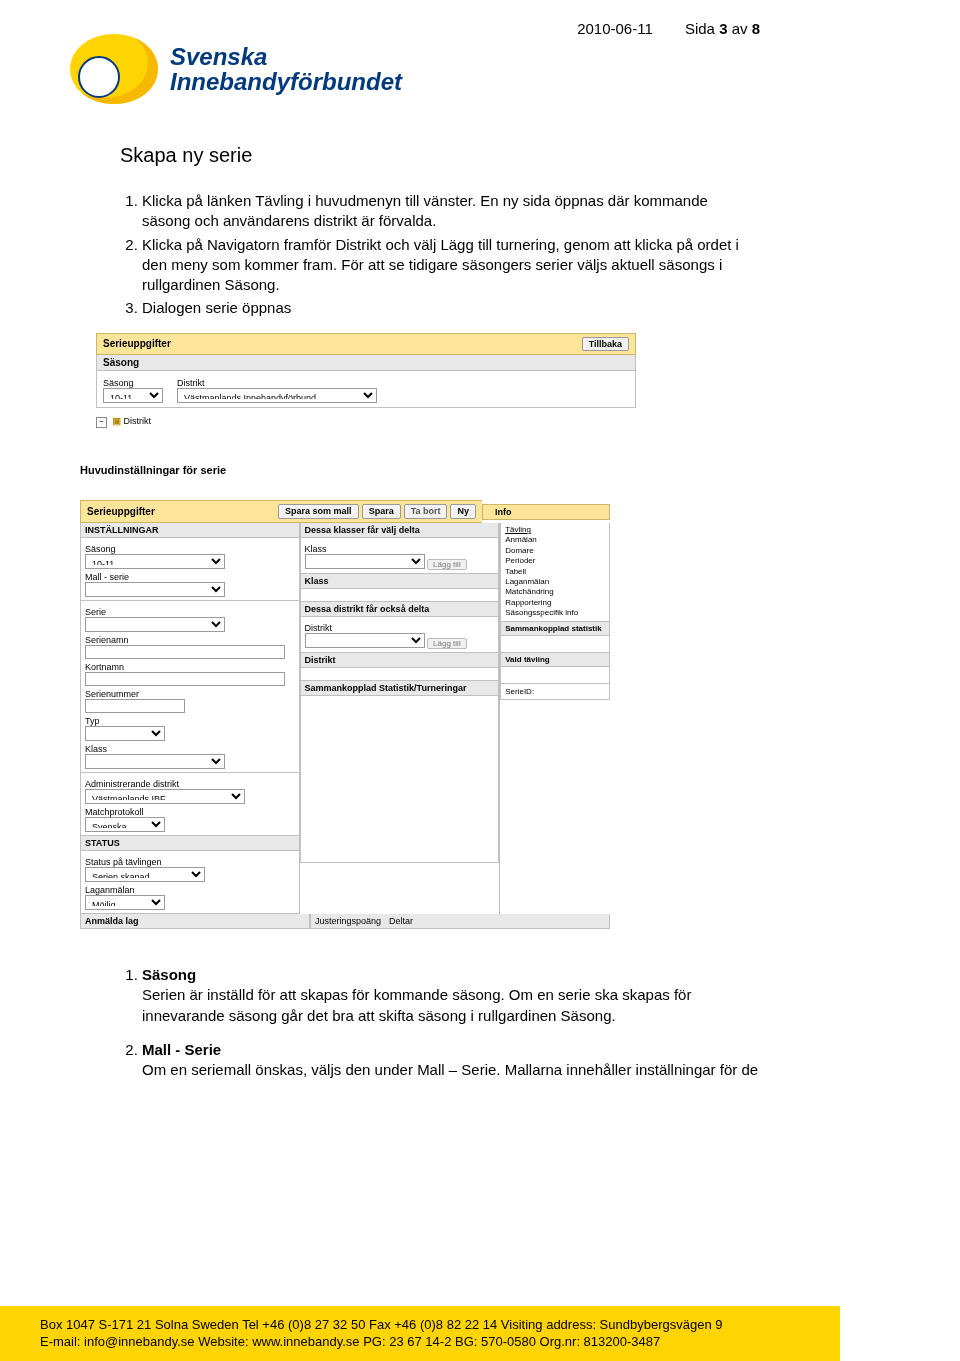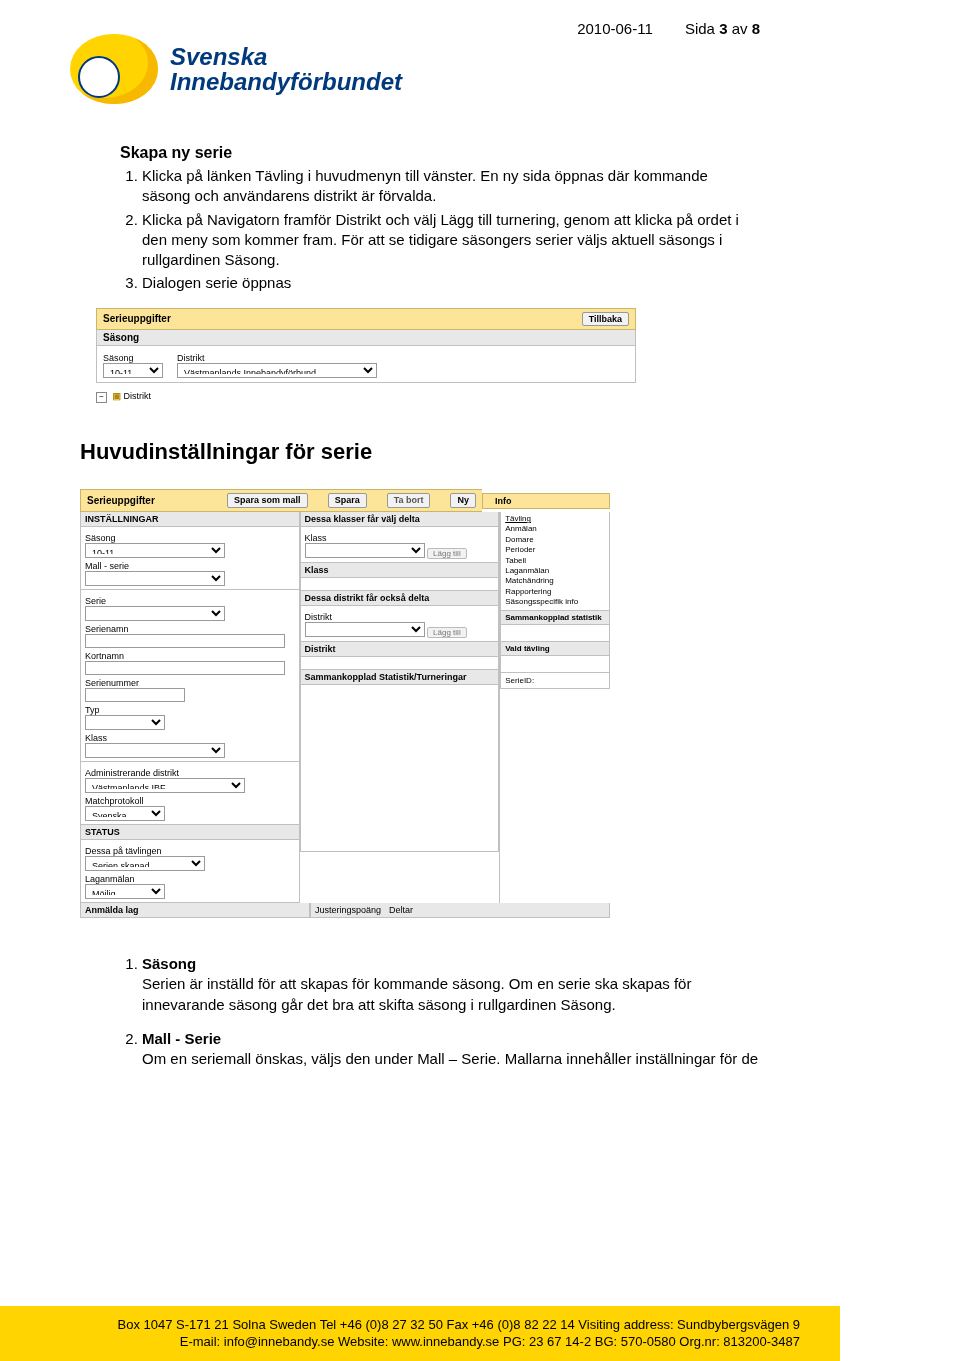--- a/index.html
+++ b/index.html
@@ -6,22 +6,22 @@
   .page{position:relative;width:840px;min-height:1361px;box-sizing:border-box;padding:30px 80px 0 80px}
   .hdr-line{position:absolute;top:20px;right:80px;font-size:15px}
   .hdr-line .pg{margin-left:28px}
   .logo-row{display:flex;align-items:center;gap:12px;margin-top:4px;margin-left:-10px}
   .logo-mark{width:88px;height:70px;background:#FFD400;border-radius:44px/36px;position:relative;box-shadow:inset -10px -6px 0 0 #f7b800}
   .logo-mark::after{content:"";position:absolute;width:38px;height:38px;border-radius:50%;background:#fff;border:2px solid #003a7d;top:22px;left:8px}
   .logo-txt{color:#003a7d;font-style:italic;font-weight:bold;line-height:1.05}
   .logo-txt .l1{font-size:24px}
   .logo-txt .l2{font-size:24px}
   .content{margin-top:40px}
-  h2.sec{font-size:16px;font-weight:bold;margin:0 0 4px 40px}
-  h2.sec2{font-size:22px;font-weight:bold;margin:0 0 24px 0}
+  h2.sec{font-size:20px;font-weight:normal;margin:0 0 24px 40px}
+  h2.sec2{font-size:11px;font-weight:bold;margin:0 0 24px 0}
   ol.num{margin:0 11px 14px 40px;padding-left:22px;font-size:15px;line-height:1.35}
   ol.num li{margin-bottom:3px}
   ol.num2{margin:36px 0 0 40px;padding-left:22px;font-size:15px;line-height:1.35}
   ol.num2 li{margin-bottom:14px}
   .b{font-weight:bold}
   
   .shot{border:0;margin:6px 0 36px 16px;font-size:9px}
   .barY{background:#FCE598;border:1px solid #c9b66b;padding:3px 6px;font-weight:bold;font-size:10px;display:flex;justify-content:space-between;align-items:center}
   .barG{background:#e8e8e8;border:1px solid #c0c0c0;border-top:none;padding:2px 6px;font-weight:bold;font-size:10px}
   .btn{background:#f2f2f2;border:1px solid #999;border-radius:2px;font-size:9px;padding:1px 6px;display:inline-block;line-height:1.2}
@@ -40,23 +40,23 @@
   .colM{width:200px}
   .colR{width:110px;border-left:1px solid #c0c0c0}
   .hdrCell{background:#FCE598;border:1px solid #c9b66b;padding:2px 12px;font-weight:bold;font-size:9px}
   .subH{background:#e8e8e8;border:1px solid #c0c0c0;border-top:none;padding:2px 4px;font-weight:bold;font-size:9px}
   .cellB{border:1px solid #c0c0c0;border-top:none;padding:3px 4px;background:#fff}
   .sm{font-size:8px}
   .info-list{font-size:8px;line-height:1.3;padding:2px 4px}
   .info-list .u{text-decoration:underline;font-weight:normal}
   .toprow{display:flex;align-items:center}
   .toprow .barY{flex:1}
-  .btnrow{display:flex;gap:20px;align-items:flex-start}
+  .btnrow{display:flex;gap:3px;align-items:flex-start}
   .footer{position:absolute;left:0;right:0;bottom:0}
-  .foot-bar{background:#FFD400;padding:10px 40px;font-size:13px;line-height:1.35;text-align:right}
+  .foot-bar{background:#FFD400;padding:10px 40px;font-size:13px;line-height:1.35;text-align:left}
   .faded{color:#555}
   select.sel{min-width:60px}
   input.inp{min-width:60px}
   .lg{display:inline-block;background:#f2f2f2;border:1px solid #bbb;border-radius:2px;font-size:8px;padding:0 5px;color:#777}
 </style>
 </head>
 <body>
 
 <div class="page">
 
@@ -153,21 +153,21 @@
             <select class="sel" style="width:140px"><option></option></select>
           </div>
           <div class="cellB">
             <div class="lbl">Administrerande distrikt</div>
             <select class="sel" style="width:160px"><option>Västmanlands IBF</option></select>
             <div class="lbl">Matchprotokoll</div>
             <select class="sel" style="width:80px"><option>Svenska</option></select>
           </div>
           <div class="subH">STATUS</div>
           <div class="cellB">
-            <div class="lbl">Dessa på tävlingen</div>
+            <div class="lbl">Status på tävlingen</div>
             <select class="sel" style="width:120px"><option>Serien skapad</option></select>
             <div class="lbl">Laganmälan</div>
             <select class="sel" style="width:80px"><option>Möjlig</option></select>
           </div>
         </div>
 
         <div class="colM">
           <div class="subH">Dessa klasser får välj delta</div>
           <div class="cellB">
             <div class="lbl">Klass</div>

